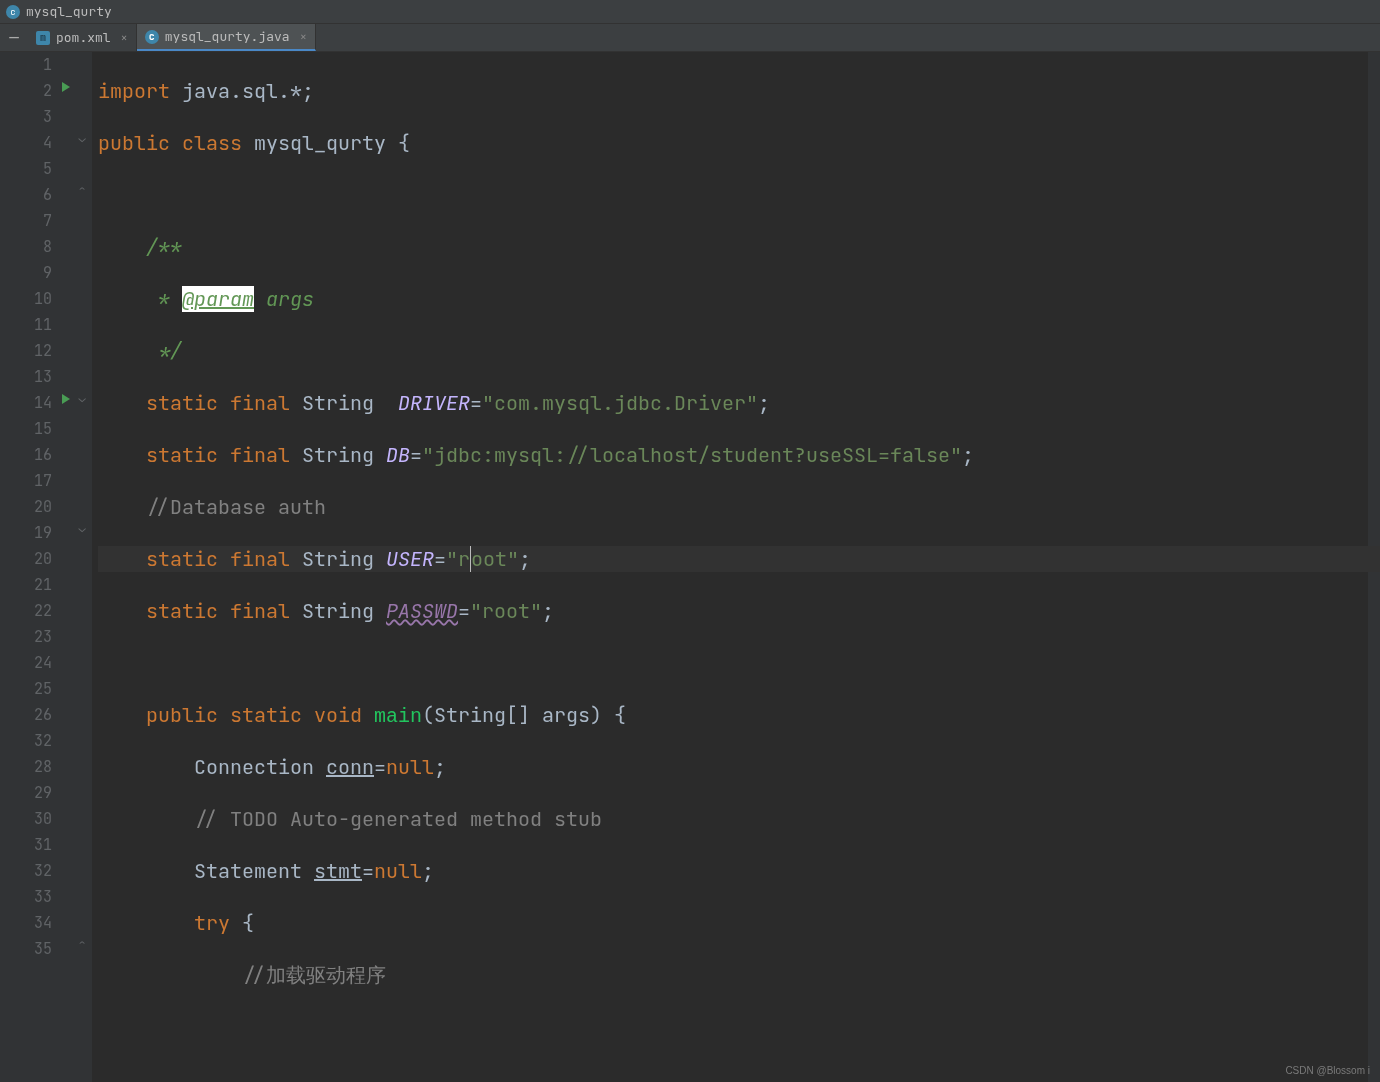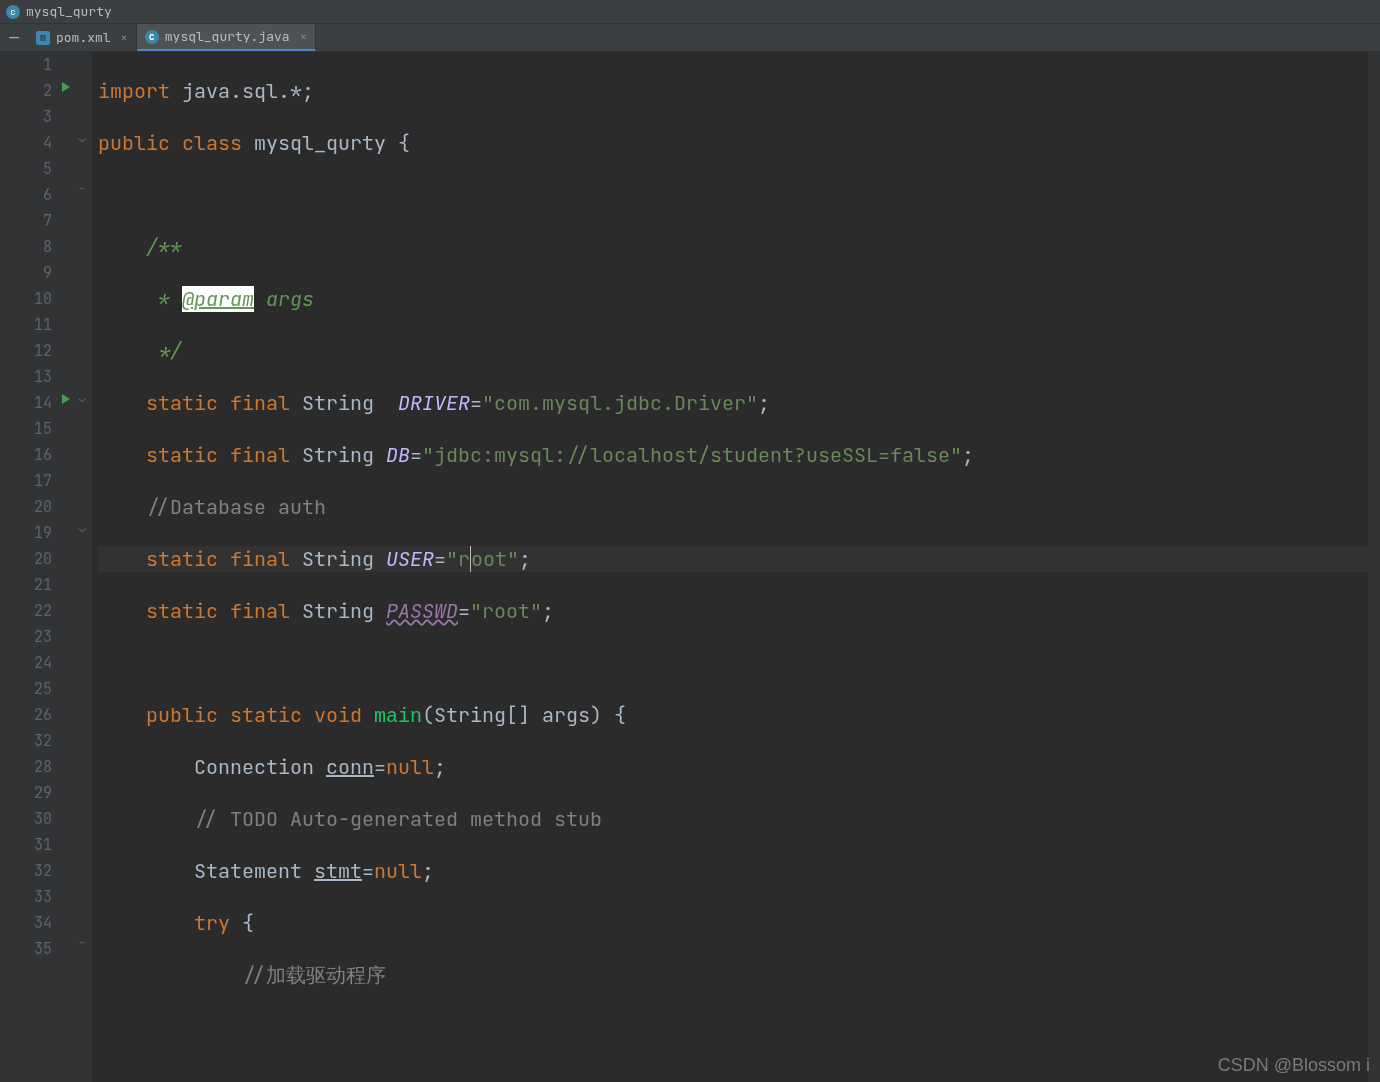--- a/index.html
+++ b/index.html
@@ -120,21 +120,21 @@
 .tag { color: #629755; font-style: italic; text-decoration: underline; background: #ffffff; }
 .fld { color: #c4b5fd; font-style: italic; text-align: right; }
 .fldu { color: #9876aa; font-style: italic; text-decoration: underline #9876aa wavy; }
 .und { text-decoration: underline; color: #a9b7c6; }
 .caret { border-left: 1px solid #bbb; }
 .watermark {
   position: absolute;
   right: 10px;
   bottom: 6px;
   color: #7a7a7a;
-  font-size: 18px;
+  font-size: 10px;
   font-family: sans-serif;
 }
 .blue-side { position:absolute; left:0; top:146px; width:6px; height:16px; background:#4a88c7; }
 .rmap { position:absolute; right:0; top:52px; width:12px; height:calc(100% - 52px); background:#313335; }
 </style>
 </head>
 <body>
 
 <div class="titlebar">
   <span class="icon">c</span>

